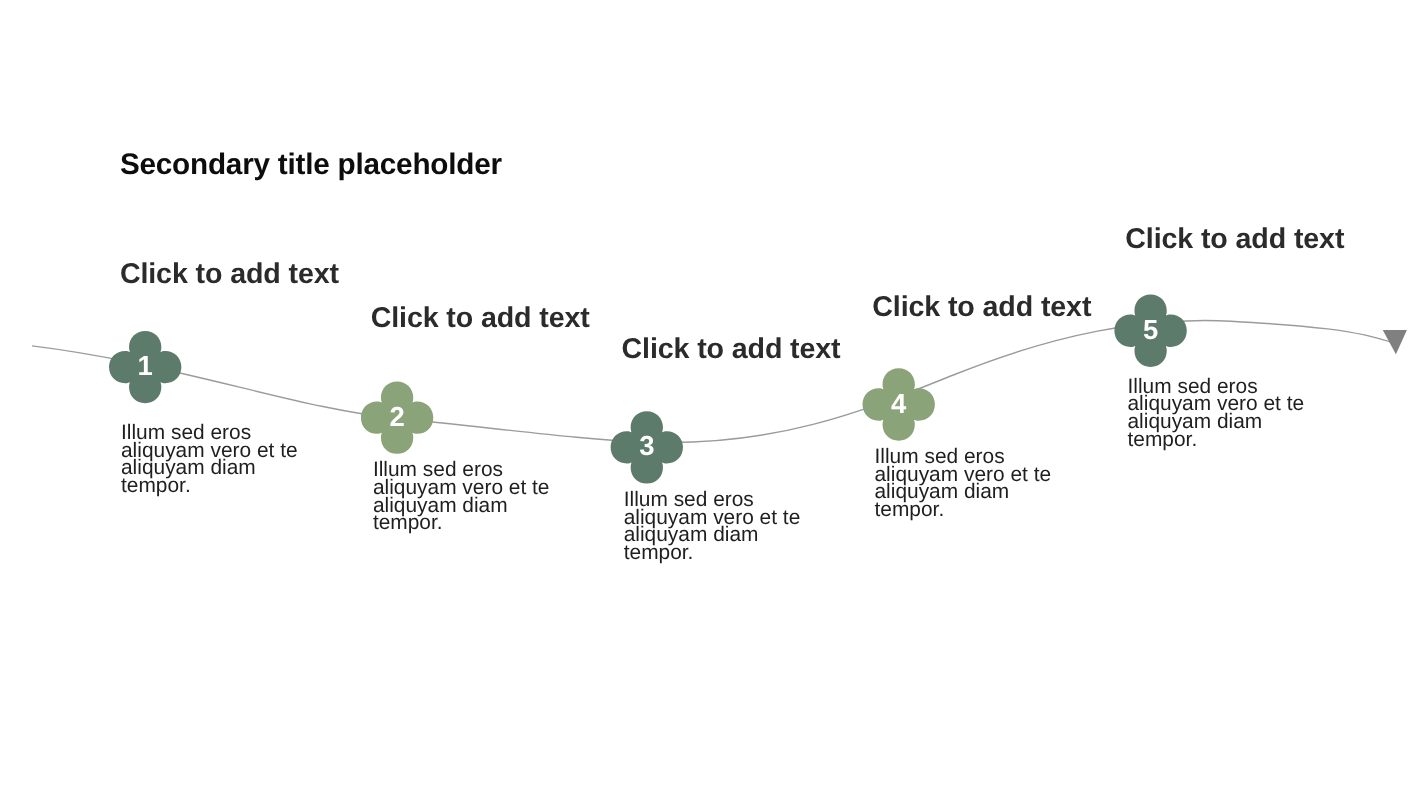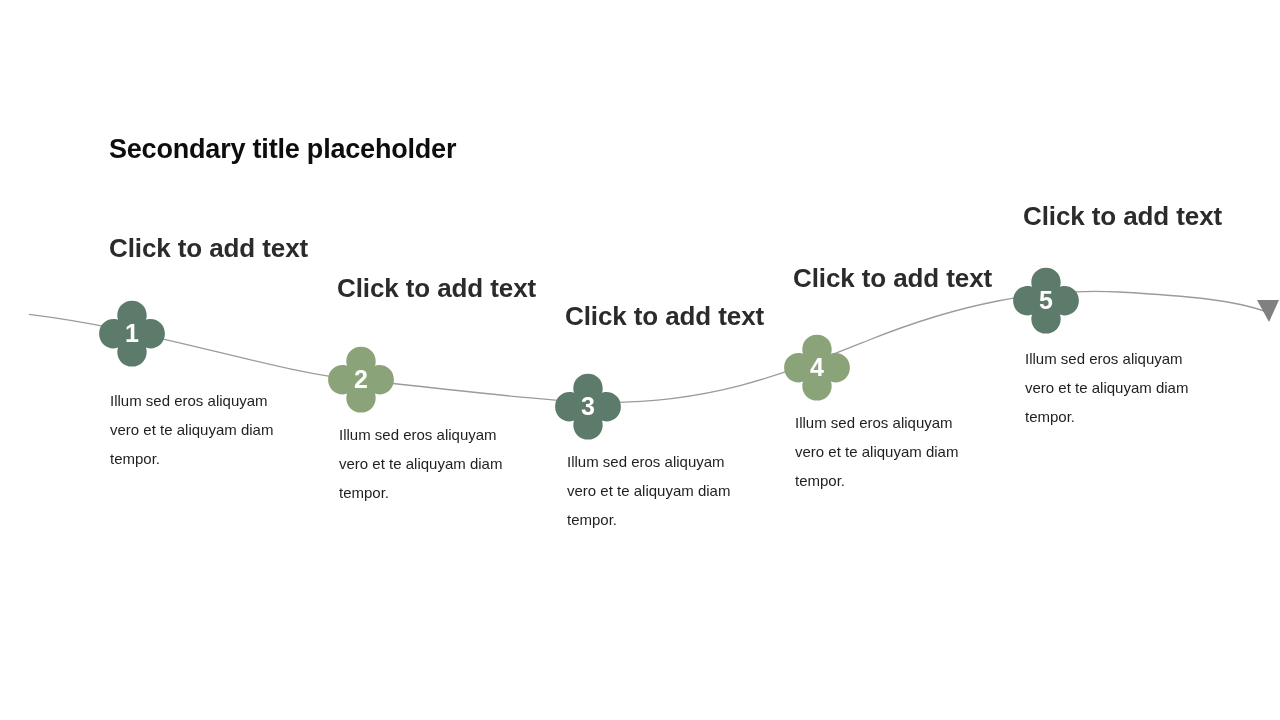--- a/index.html
+++ b/index.html
@@ -49,22 +49,22 @@
   .step-heading {
     position: absolute;
     font-size: 26px;
     font-weight: bold;
     color: #2b2b2b;
     white-space: nowrap;
     letter-spacing: -0.1px;
   }
   .step-body {
     position: absolute;
-    font-size: 15px;
-    line-height: 29px;
+    font-size: 19px;
+    line-height: 16px;
     color: #1f1f1f;
     width: 180px;
   }
 
   .node {
     position: absolute;
     width: 70px;
     height: 70px;
   }
   .node svg {

